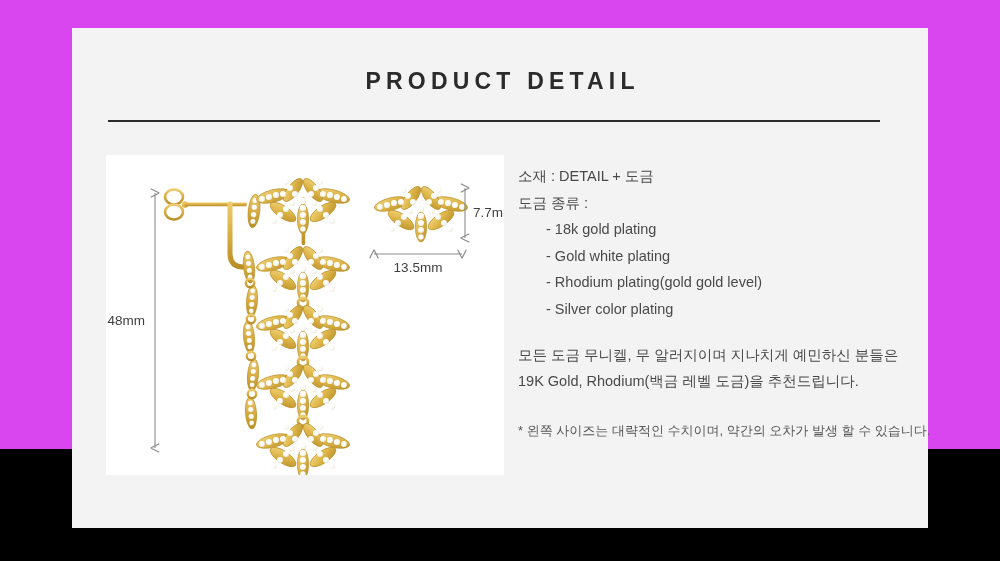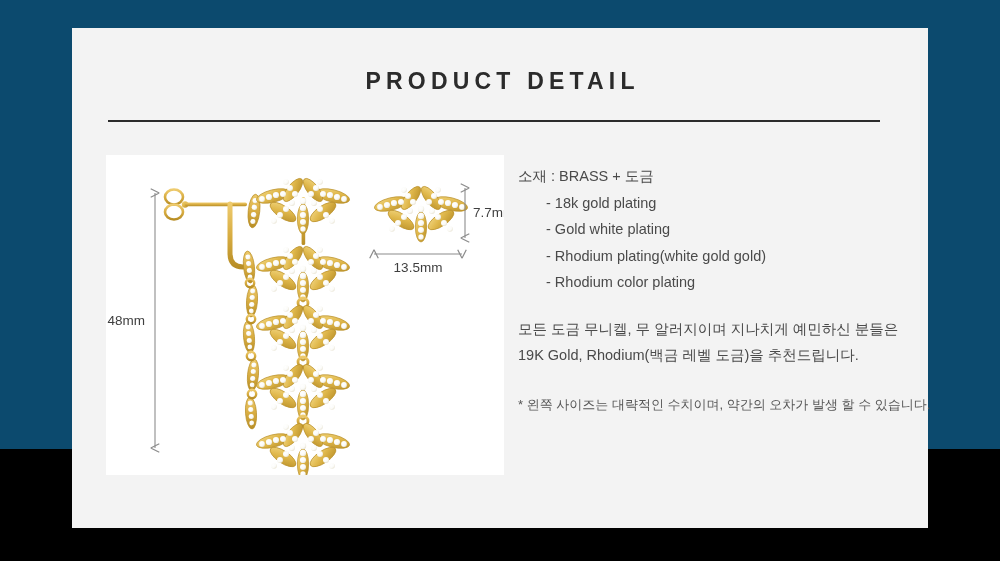--- a/index.html
+++ b/index.html
@@ -11,21 +11,21 @@
     width: 1000px;
     height: 561px;
     overflow: hidden;
     font-family: "Liberation Sans", "DejaVu Sans", sans-serif;
   }
 
   #page {
     position: relative;
     width: 1000px;
     height: 449px;
-    background: #0c4a6e;
+    background: #d946ef;
   }
 
   
   #content-panel {
     position: absolute;
     left: 72px;
     top: 28px;
     width: 856px;
     height: 500px;
     background: #f3f3f3;
@@ -281,28 +281,29 @@
 
           <g>
             <line x1="268" y1="99" x2="356" y2="99" stroke="#8c8c8c" stroke-width="1.1" marker-start="url(#arrowUp)" marker-end="url(#arrowDown)"></line>
             <text x="312" y="117" text-anchor="middle" font-family="Liberation Sans, sans-serif" font-size="13.5" fill="#3f3f3f">13.5mm</text>
           </g>
         </svg>
       </div>
 
       <div id="spec-column">
 
-        <div class="spec-line">소재 :  BRASS + 도금</div>
-
+        <div class="spec-line">소재 :  DETAIL + 도금</div>
+
+        <div class="spec-line">도금 종류 :</div>
 
         <div>
           <div class="spec-line indent-dash">- 18k gold plating</div>
           <div class="spec-line indent-dash">- Gold white plating</div>
-          <div class="spec-line indent-dash">- Rhodium plating(white gold gold)</div>
-          <div class="spec-line indent-dash">- Rhodium color plating</div>
+          <div class="spec-line indent-dash">- Rhodium plating(gold gold level)</div>
+          <div class="spec-line indent-dash">- Silver color plating</div>
         </div>
 
         <div id="spec-note-block">
           <div class="spec-line">모든 도금 무니켈, 무 알러지이며 지나치게 예민하신 분들은</div>
           <div class="spec-line">19K Gold, Rhodium(백금 레벨 도금)을 추천드립니다.</div>
         </div>
 
         <div id="spec-disclaimer">* 왼쪽 사이즈는 대략적인 수치이며, 약간의 오차가 발생 할 수 있습니다.</div>
       </div>
 

